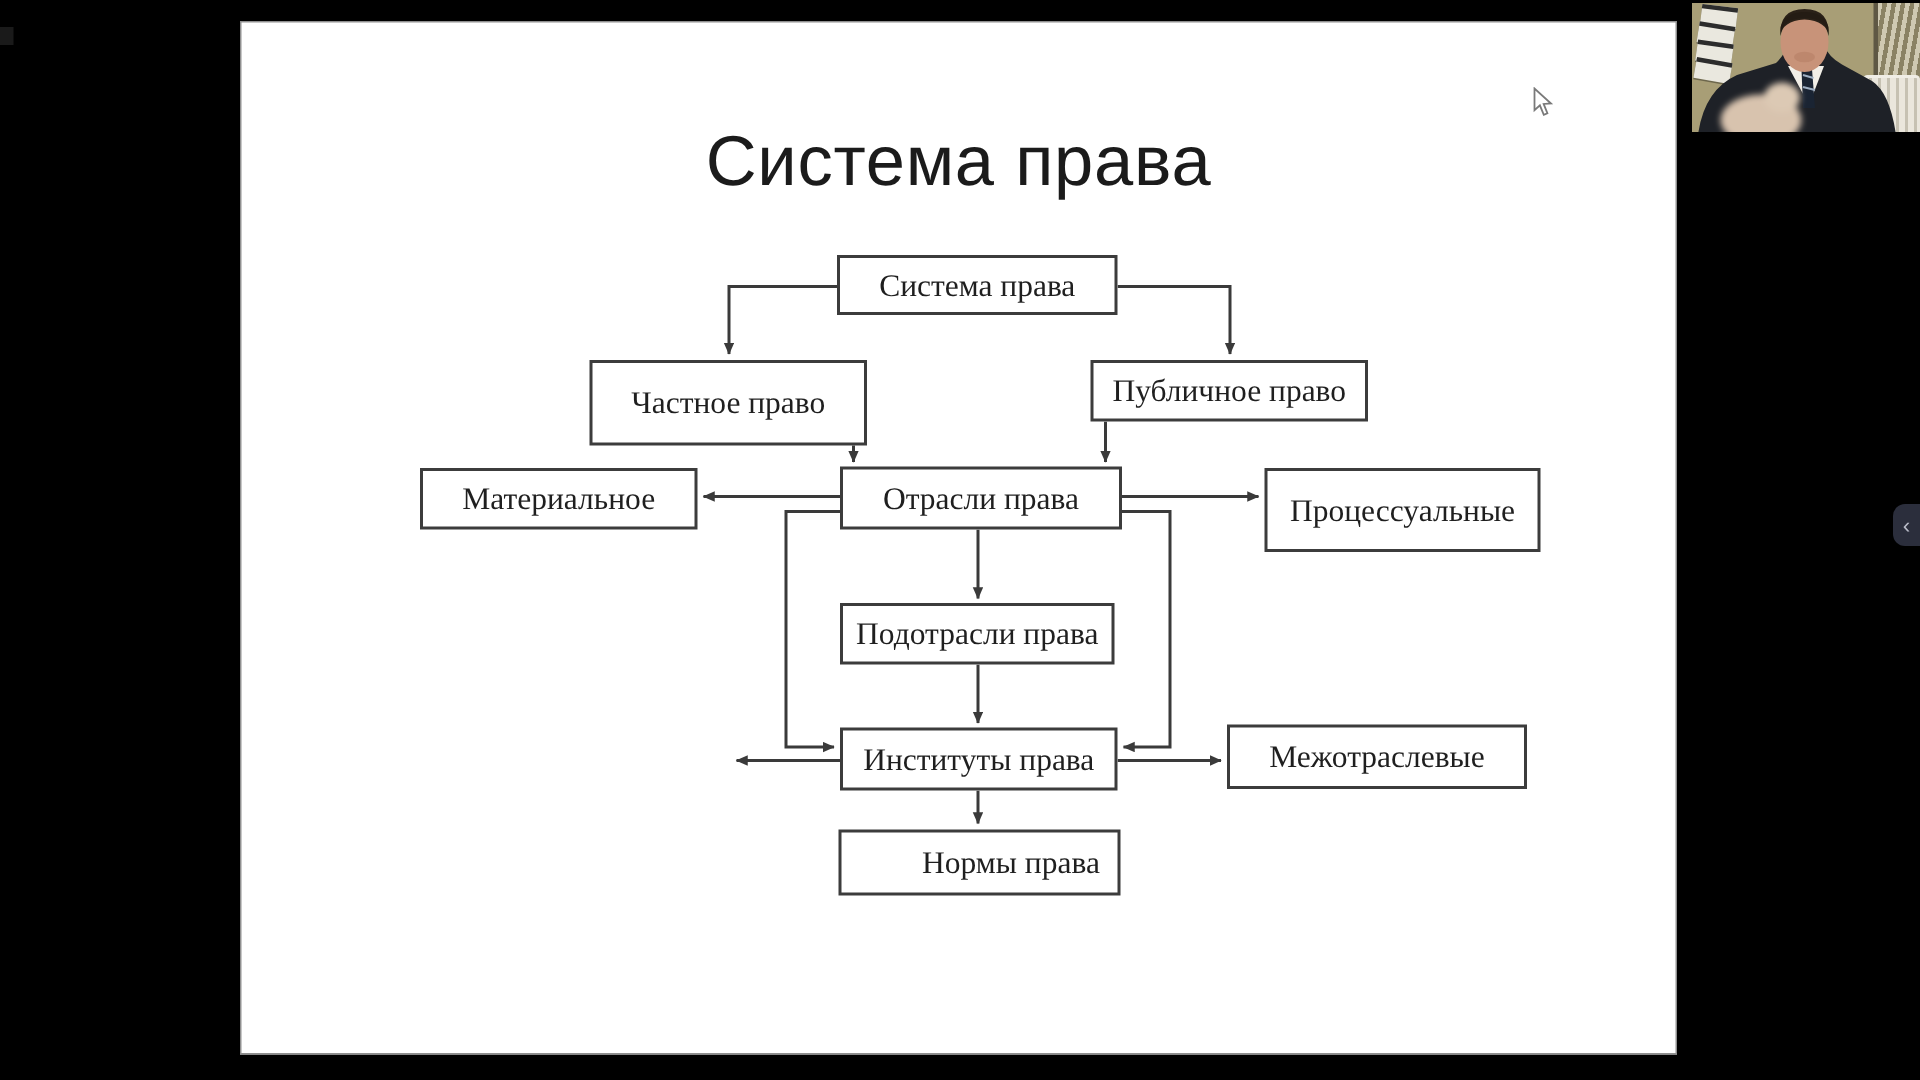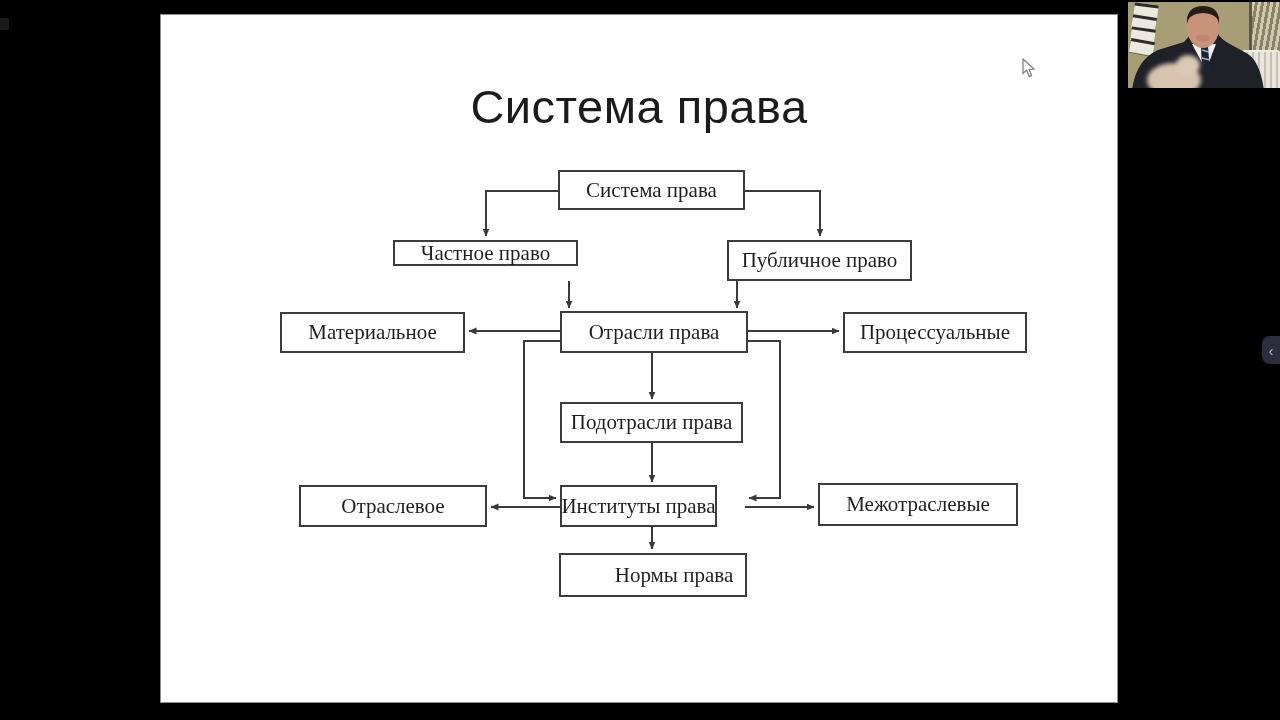--- a/index.html
+++ b/index.html
@@ -22,28 +22,28 @@
 
   
   .dbox{
     position:absolute;box-sizing:border-box;
     border:2px solid #3c3c3c;background:#fff;
     display:flex;align-items:center;justify-content:center;
     font-family:"Liberation Serif","DejaVu Serif",serif;
     font-size:21px;color:#1f1f1f;white-space:nowrap;
   }
   #b-system        {left:558px;top:170px;width:187px;height:40px;}
-  #b-chastnoe      {left:393px;top:240px;width:185px;height:26px;}
+  #b-chastnoe      {left:393px;top:240px;width:185px;height:57px;}
   #b-publichnoe    {left:727px;top:240px;width:185px;height:41px;}
   #b-materialnoe   {left:280px;top:312px;width:185px;height:41px;}
   #b-otrasli       {left:560px;top:311px;width:188px;height:42px;}
-  #b-processualnye {left:843px;top:312px;width:184px;height:41px;}
+  #b-processualnye {left:843px;top:312px;width:184px;height:56px;}
   #b-podotrasli    {left:560px;top:402px;width:183px;height:41px;}
   #b-otraslevoe    {left:299px;top:485px;width:188px;height:42px;}
-  #b-instituty     {left:560px;top:485px;width:157px;height:42px;}
+  #b-instituty     {left:560px;top:485px;width:185px;height:42px;}
   #b-mezhotraslevye{left:818px;top:483px;width:200px;height:43px;}
   #b-normy         {left:559px;top:553px;width:188px;height:44px;padding-left:42px;}
 
   .connectors{position:absolute;inset:0;pointer-events:none;}
 
   
   .webcam{
     position:absolute;left:1128px;top:0;width:152px;height:88px;
     background:#a89e76;overflow:hidden;border-top:2px solid #000;box-sizing:border-box;
   }
@@ -112,21 +112,20 @@
     </g>
   </svg>
 
   <div class="dbox" id="b-system">Система права</div>
   <div class="dbox" id="b-chastnoe">Частное право</div>
   <div class="dbox" id="b-materialnoe">Материальное</div>
   <div class="dbox" id="b-publichnoe">Публичное право</div>
   <div class="dbox" id="b-otrasli">Отрасли права</div>
   <div class="dbox" id="b-processualnye">Процессуальные</div>
   <div class="dbox" id="b-podotrasli">Подотрасли права</div>
-  <div class="dbox" id="b-otraslevoe">Отраслевое</div>
   <div class="dbox" id="b-instituty">Институты права</div>
   <div class="dbox" id="b-mezhotraslevye">Межотраслевые</div>
   <div class="dbox" id="b-normy">Нормы права</div>
 
   <div class="webcam">
     <div class="wc-cal">
       <div class="wc-sheet"></div>
       <div class="wc-sheet"></div>
       <div class="wc-sheet"></div>
       <div class="wc-sheet"></div>

